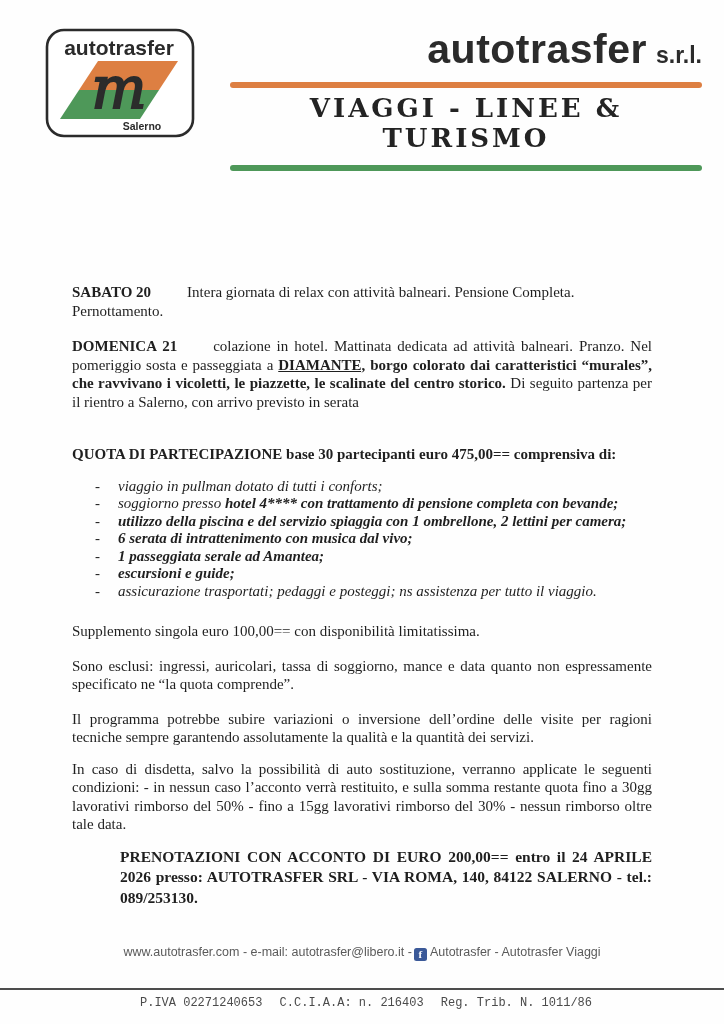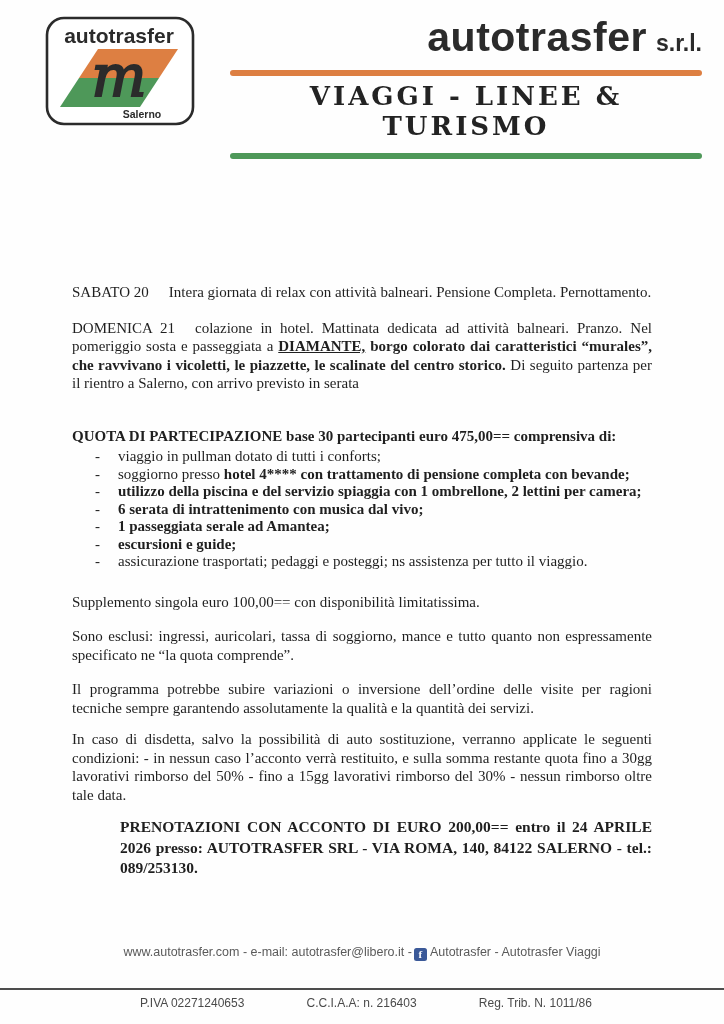--- a/index.html
+++ b/index.html
@@ -8,45 +8,45 @@
     width: 724px; height: 1024px;
     margin: 0 auto;
     background: #fefefe;
     color: #1f1f1f;
     font-family: "Liberation Serif", serif;
     overflow: hidden;
     box-shadow: 0 0 6px rgba(0,0,0,.25);
   }
 
   
-  .letterhead { position:absolute; left:0; top:0; right:0; height:135px; }
+  .letterhead { position:absolute; left:0; top:12px; right:0; height:135px; }
   .logo-box { position:absolute; left:45px; top:16px; width:150px; height:110px; }
   .head-right { position:absolute; left:230px; right:22px; top:16px; }
   .company-line { text-align:right; font-family:"Liberation Sans", sans-serif; font-weight:bold; color:#2b2b2b; line-height:42px; white-space:nowrap; }
   .company-name { font-size:41px; letter-spacing:0.5px; }
   .company-suffix { font-size:23px; margin-left:9px; }
   .rule { height:6px; border-radius:3px; }
   .rule.orange { margin-top:3px; }
   .tagline {
     font-family:"DejaVu Serif", serif; font-weight:bold;
     font-size:26px; letter-spacing:3px; text-align:center;
     color:#232323; margin:5px 0 12px;
   }
 
   
   .content { position:absolute; left:72px; right:72px; top:135px; font-size:15px; line-height:18.5px; }
   .para { margin:0; }
   .just { text-align: justify; }
-  .day { font-weight:normal; padding-right:20px; }
+  .day { font-weight:bold; padding-right:36px; }
   .p-sabato { margin-top:148px; }
   .p-domenica { margin-top:17px; }
   .p-quota-head { margin-top:34px; font-weight:bold; }
   .u { text-decoration: underline; }
 
-  .quota-list { list-style:none; margin:3px 0 0; padding:0; }
+  .quota-list { list-style:none; margin:14px 0 0; padding:0;font-style:italic; }
   .quota-list li { position:relative; padding-left:46px; line-height:17.5px; }
   .quota-list li::before { content:"-"; position:absolute; left:23px; }
   .quota-list b, .p-quota-head b, .p-booking { font-weight:bold; }
 
   .p-supplement { margin-top:22px; }
   .p-exclusions { margin-top:16px; }
   .p-program { margin-top:16px; }
   .p-cancellation { margin-top:13px; }
   .p-booking { margin-top:13px; font-size:15.5px; line-height:20.5px; font-weight:bold;margin-left:48px; }
 
@@ -59,21 +59,21 @@
   .fb-icon {
     display:inline-block; width:13px; height:13px; border-radius:2.5px;
     color:#fff; font-family:"Liberation Serif", serif; font-weight:bold;
     font-size:11px; line-height:13px; text-align:center;
     vertical-align:-2px; margin:0 3px 0 2px;
   }
   .bottom-rule { position:absolute; left:0; right:0; top:988px; border-top:2px solid #4d4d4d; }
   .legal-row {
     position:absolute; left:140px; right:132px; top:996px;
     display:flex; justify-content:space-between;
-    font-family:Liberation Sans, sans-serif; font-size:12px; color:#4a4a4a;
+    font-family:Liberation Mono, monospace; font-size:12px; color:#4a4a4a;
   }
 
   
   .logo-svg text { fill:#2b2b2b; }
 </style>
 </head>
 <body>
 
 <div class="page">
 
@@ -120,21 +120,21 @@
       <li><span>soggiorno presso </span><b>hotel 4**** con trattamento di pensione completa con bevande;</b></li>
       <li><span></span><b>utilizzo della piscina e del servizio spiaggia con 1 ombrellone, 2 lettini per camera;</b></li>
       <li><span></span><b>6 serata di intrattenimento con musica dal vivo;</b></li>
       <li><span></span><b>1 passeggiata serale ad Amantea;</b></li>
       <li><span></span><b>escursioni e guide;</b></li>
       <li><span>assicurazione trasportati; pedaggi e posteggi; ns assistenza per tutto il viaggio.</span><b></b></li>
     </ul>
 
     <p class="para p-supplement">Supplemento singola euro 100,00== con disponibilità limitatissima.</p>
 
-    <p class="para just p-exclusions">Sono esclusi: ingressi, auricolari, tassa di soggiorno, mance e tutto quanto non espressamente specificato ne “la quota comprende”.</p>
+    <p class="para just p-exclusions">Sono esclusi: ingressi, auricolari, tassa di soggiorno, mance e data quanto non espressamente specificato ne “la quota comprende”.</p>
 
     <p class="para just p-program">Il programma potrebbe subire variazioni o inversione dell’ordine delle visite per ragioni tecniche sempre garantendo assolutamente la qualità e la quantità dei servizi.</p>
 
     <p class="para just p-cancellation">In caso di disdetta, salvo la possibilità di auto sostituzione, verranno applicate le seguenti condizioni: - in nessun caso l’acconto verrà restituito, e sulla somma restante quota fino a 30gg lavorativi rimborso del 50% - fino a 15gg lavorativi rimborso del 30% - nessun rimborso oltre tale data.</p>
 
     <p class="para just p-booking">PRENOTAZIONI CON ACCONTO DI EURO 200,00== entro il 24 APRILE 2026 presso: AUTOTRASFER SRL - VIA ROMA, 140, 84122 SALERNO - tel.: 089/253130.</p>
 
   </main>
 
   <footer>

